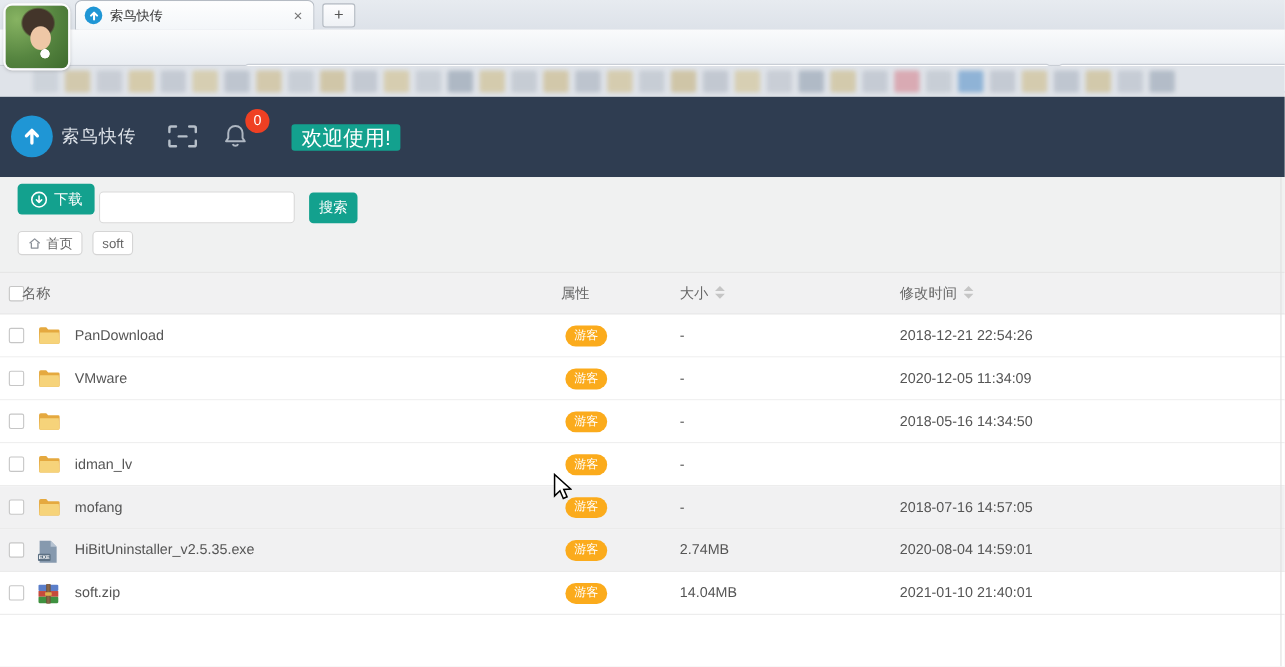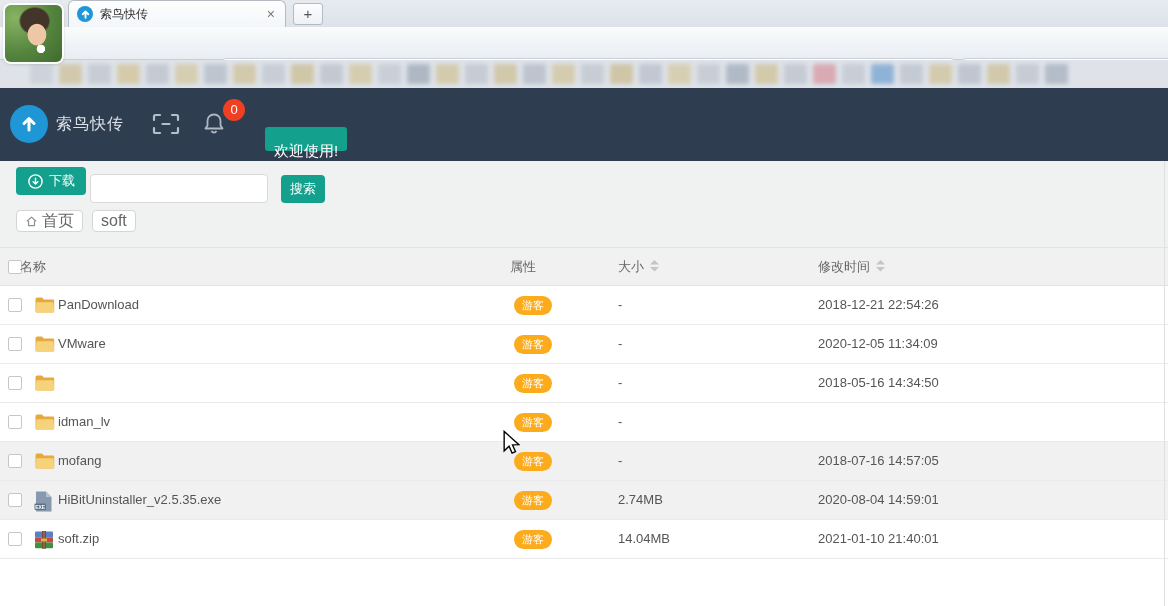--- a/index.html
+++ b/index.html
@@ -49,48 +49,48 @@
   
   .appheader { position:absolute; left:0; top:88px; width:1168px; height:73px; background:#2f3d51; }
   .logo-circle { position:absolute; left:10px; top:17px; width:38px; height:38px; border-radius:50%;
     background:#1f96d5; display:flex; align-items:center; justify-content:center; }
   .brand { position:absolute; left:56px; top:0; height:73px; display:flex; align-items:center;
     color:#dde2e8; font-size:16px; letter-spacing:1px; }
   .scanico { position:absolute; left:152px; top:25px; }
   .bellico { position:absolute; left:202px; top:23px; }
   .notif-badge { position:absolute; left:223px; top:11px; min-width:22px; height:22px; border-radius:50%;
     background:#ef4023; color:#fff; font-size:13px; text-align:center; line-height:22px; }
-  .welcome-btn { position:absolute; left:265px; top:39px; height:24px; background:#13a18e; color:#fff;
-    font-size:15px; border:none; border-radius:3px; padding:12px 9px; line-height:24px; }
+  .welcome-btn { position:absolute; left:265px; top:25px; height:24px; background:#13a18e; color:#fff;
+    font-size:19px; border:none; border-radius:3px; padding:2px 9px; line-height:24px; }
 
   
   .content { position:absolute; left:0; top:161px; width:1168px; height:445px; background:#f0f1f1; }
   .edge-line { position:absolute; right:3px; top:0; width:1px; height:445px; background:#e0e0e0; z-index:9; }
   .dl-btn { position:absolute; left:16px; top:6px; height:28px; background:#13a18e; border:none; border-radius:4px;
     color:#fff; font-size:13px; padding:0 11px; display:flex; align-items:center; gap:5px; }
   .search-input { position:absolute; left:90px; top:13px; width:178px; height:29px; background:#fff;
     border:1px solid #d9d9d9; border-radius:4px; padding:0 8px; font-size:13px; color:#333; outline:none; }
   .search-btn { position:absolute; left:281px; top:14px; height:28px; background:#13a18e; border:none; border-radius:4px;
     color:#fff; font-size:13px; padding:0 9px; }
   .breadcrumbs { position:absolute; left:16px; top:49px; display:flex; gap:9px; }
   .crumb { height:22px; background:#fff; border:1px solid #d5d5d5; border-radius:4px; color:#666;
-    font-size:16px; display:flex; align-items:center; gap:4px; padding:0 8px; }
+    font-size:12px; display:flex; align-items:center; gap:4px; padding:0 8px; }
 
   .file-table { position:absolute; left:0; top:86px; width:1168px; height:359px; background:#fff; }
   .thead { position:relative; height:39px; background:#f1f1f2; border-top:1px solid #e3e3e3; border-bottom:1px solid #e3e3e3;
     font-size:13px; color:#666; }
   .thead .cell, .row .cell { position:absolute; top:0; height:38px; line-height:38px; white-space:nowrap; }
   .cb { position:absolute; left:8px; top:12px; width:14px; height:14px; background:#fff;
     border:1px solid #c6c6c6; border-radius:2px; }
   .c-name { left:20px; } .c-attr { left:510px; } .c-size { left:618px; } .c-mod { left:818px; }
   .sortico { display:inline-block; margin-left:6px; vertical-align:-1px; }
   .row { position:relative; height:39px; border-bottom:1px solid #ebebeb; background:#fff; font-size:13px; color:#555; }
   .row.shaded { background:#f1f1f2; }
   .row .icon-slot { position:absolute; left:34px; top:10px; width:22px; height:20px; }
-  .row .c-name { left:58px; }
+  .row .c-name { left:68px; }
   .badge { position:absolute; left:514px; top:10px; height:19px; background:#fbab1c; border-radius:10px;
     color:#fff; font-size:11px; line-height:19px; padding:0 8px; }
 
   .cursor { position:absolute; left:502px; top:430px; z-index:99; }
 </style>
 </head>
 <body>
 
 <div class="tabstrip">
   <div class="tab">

